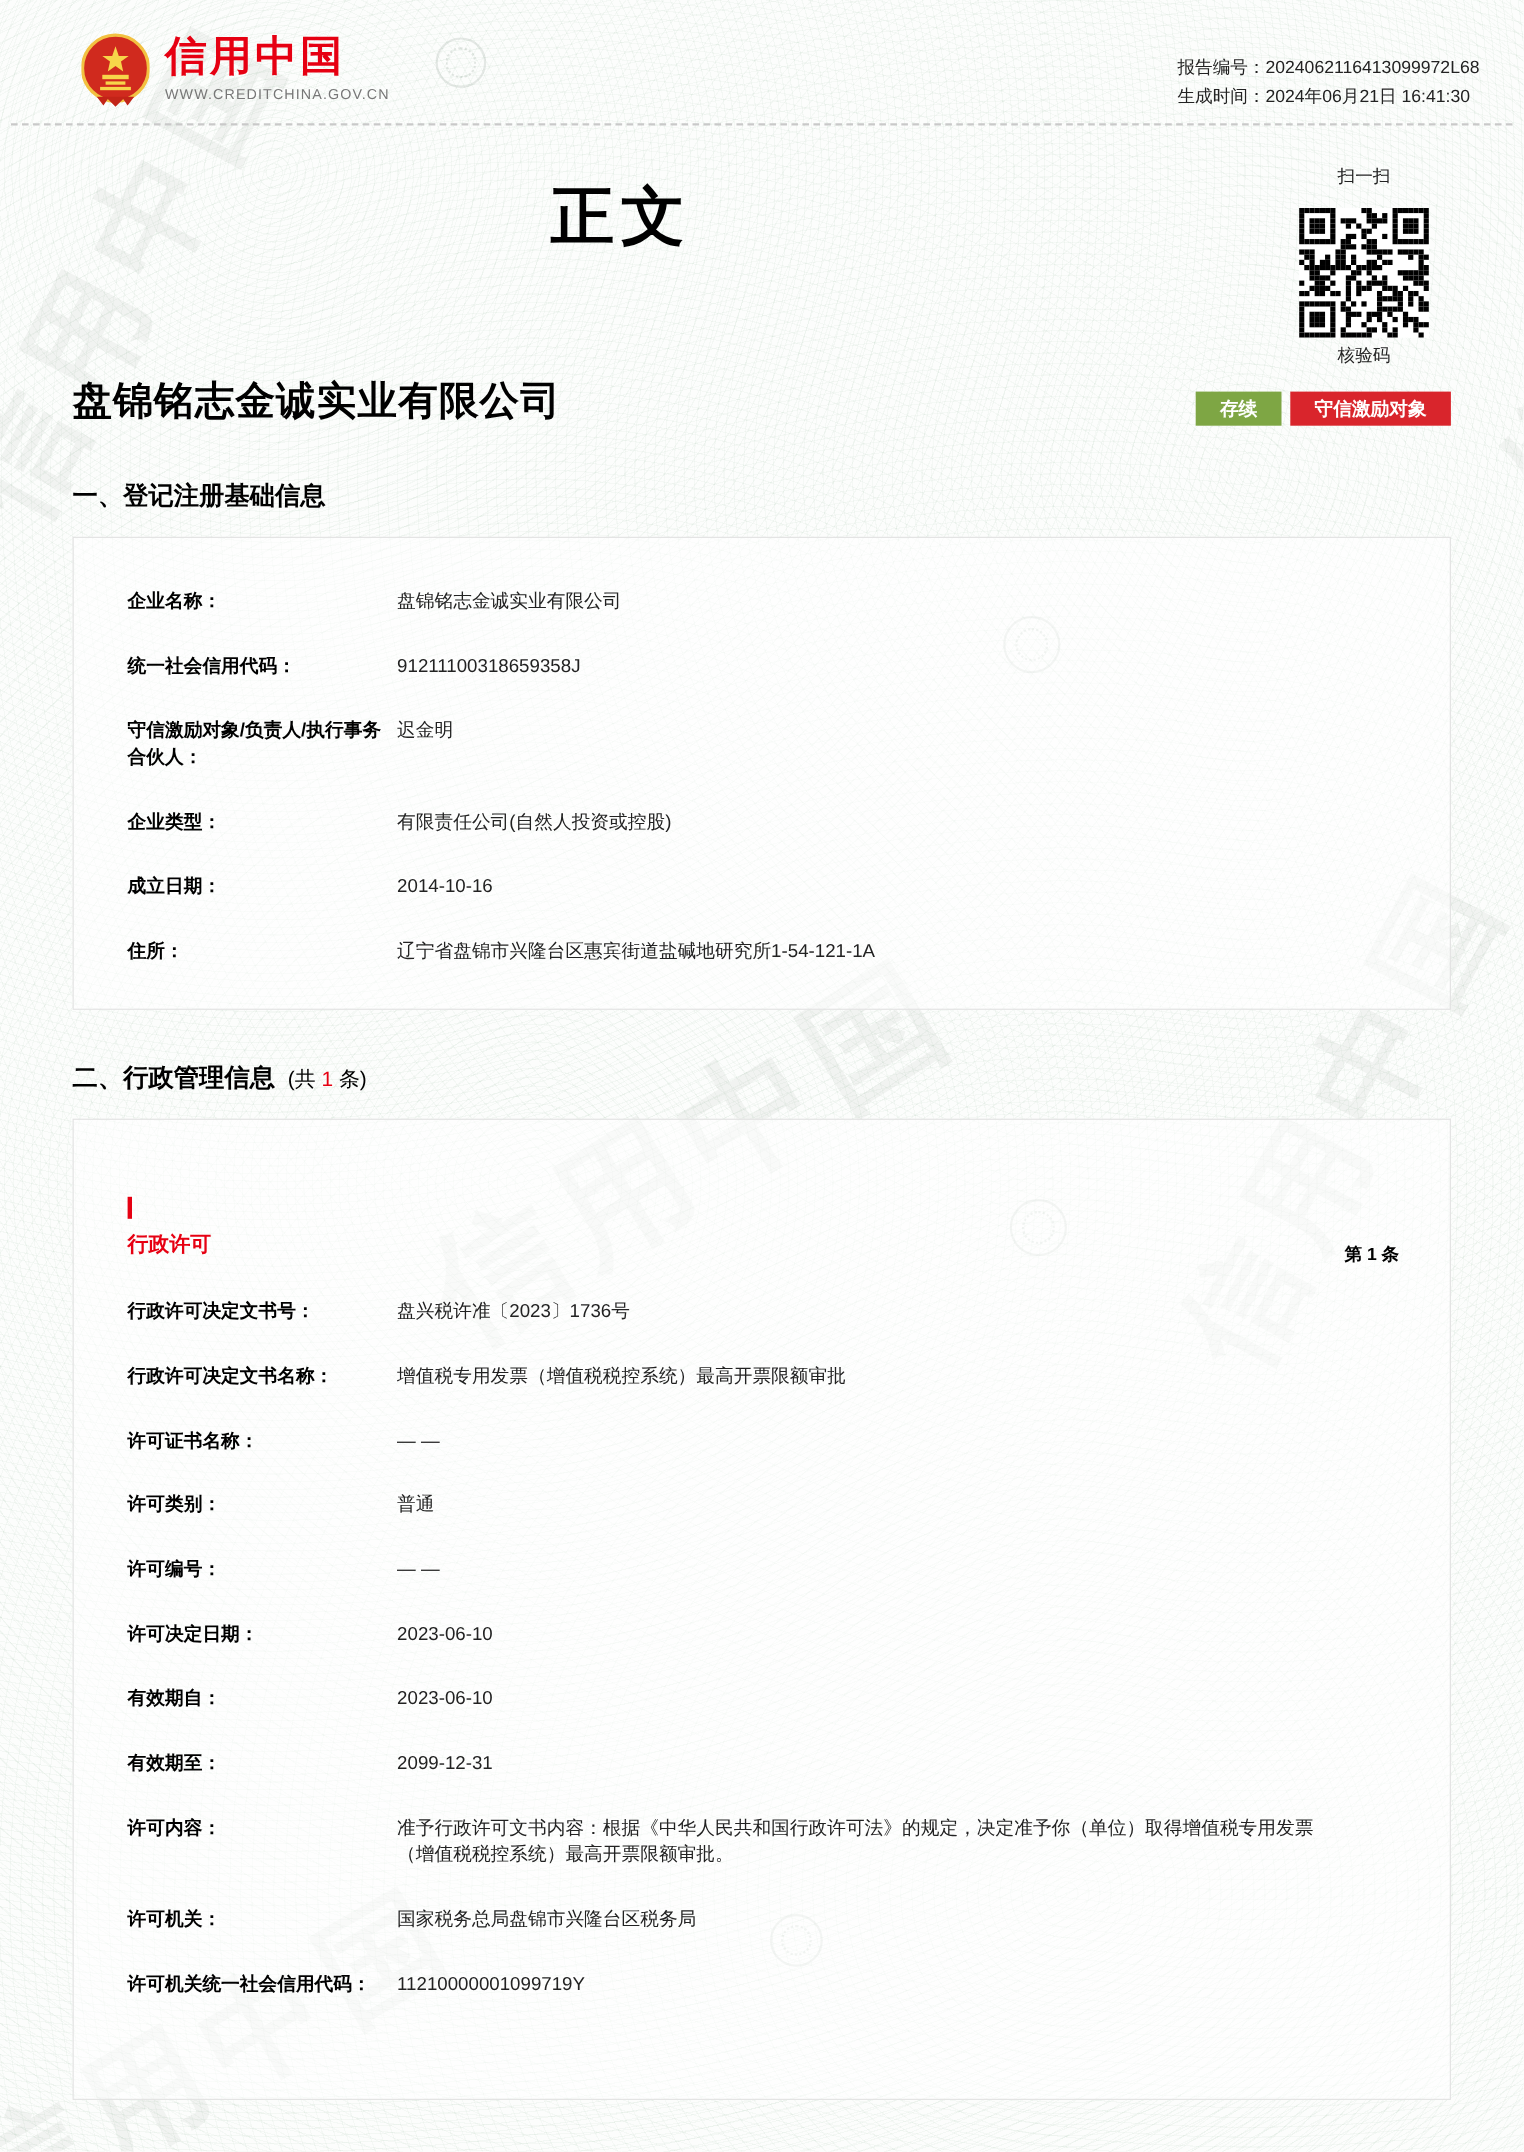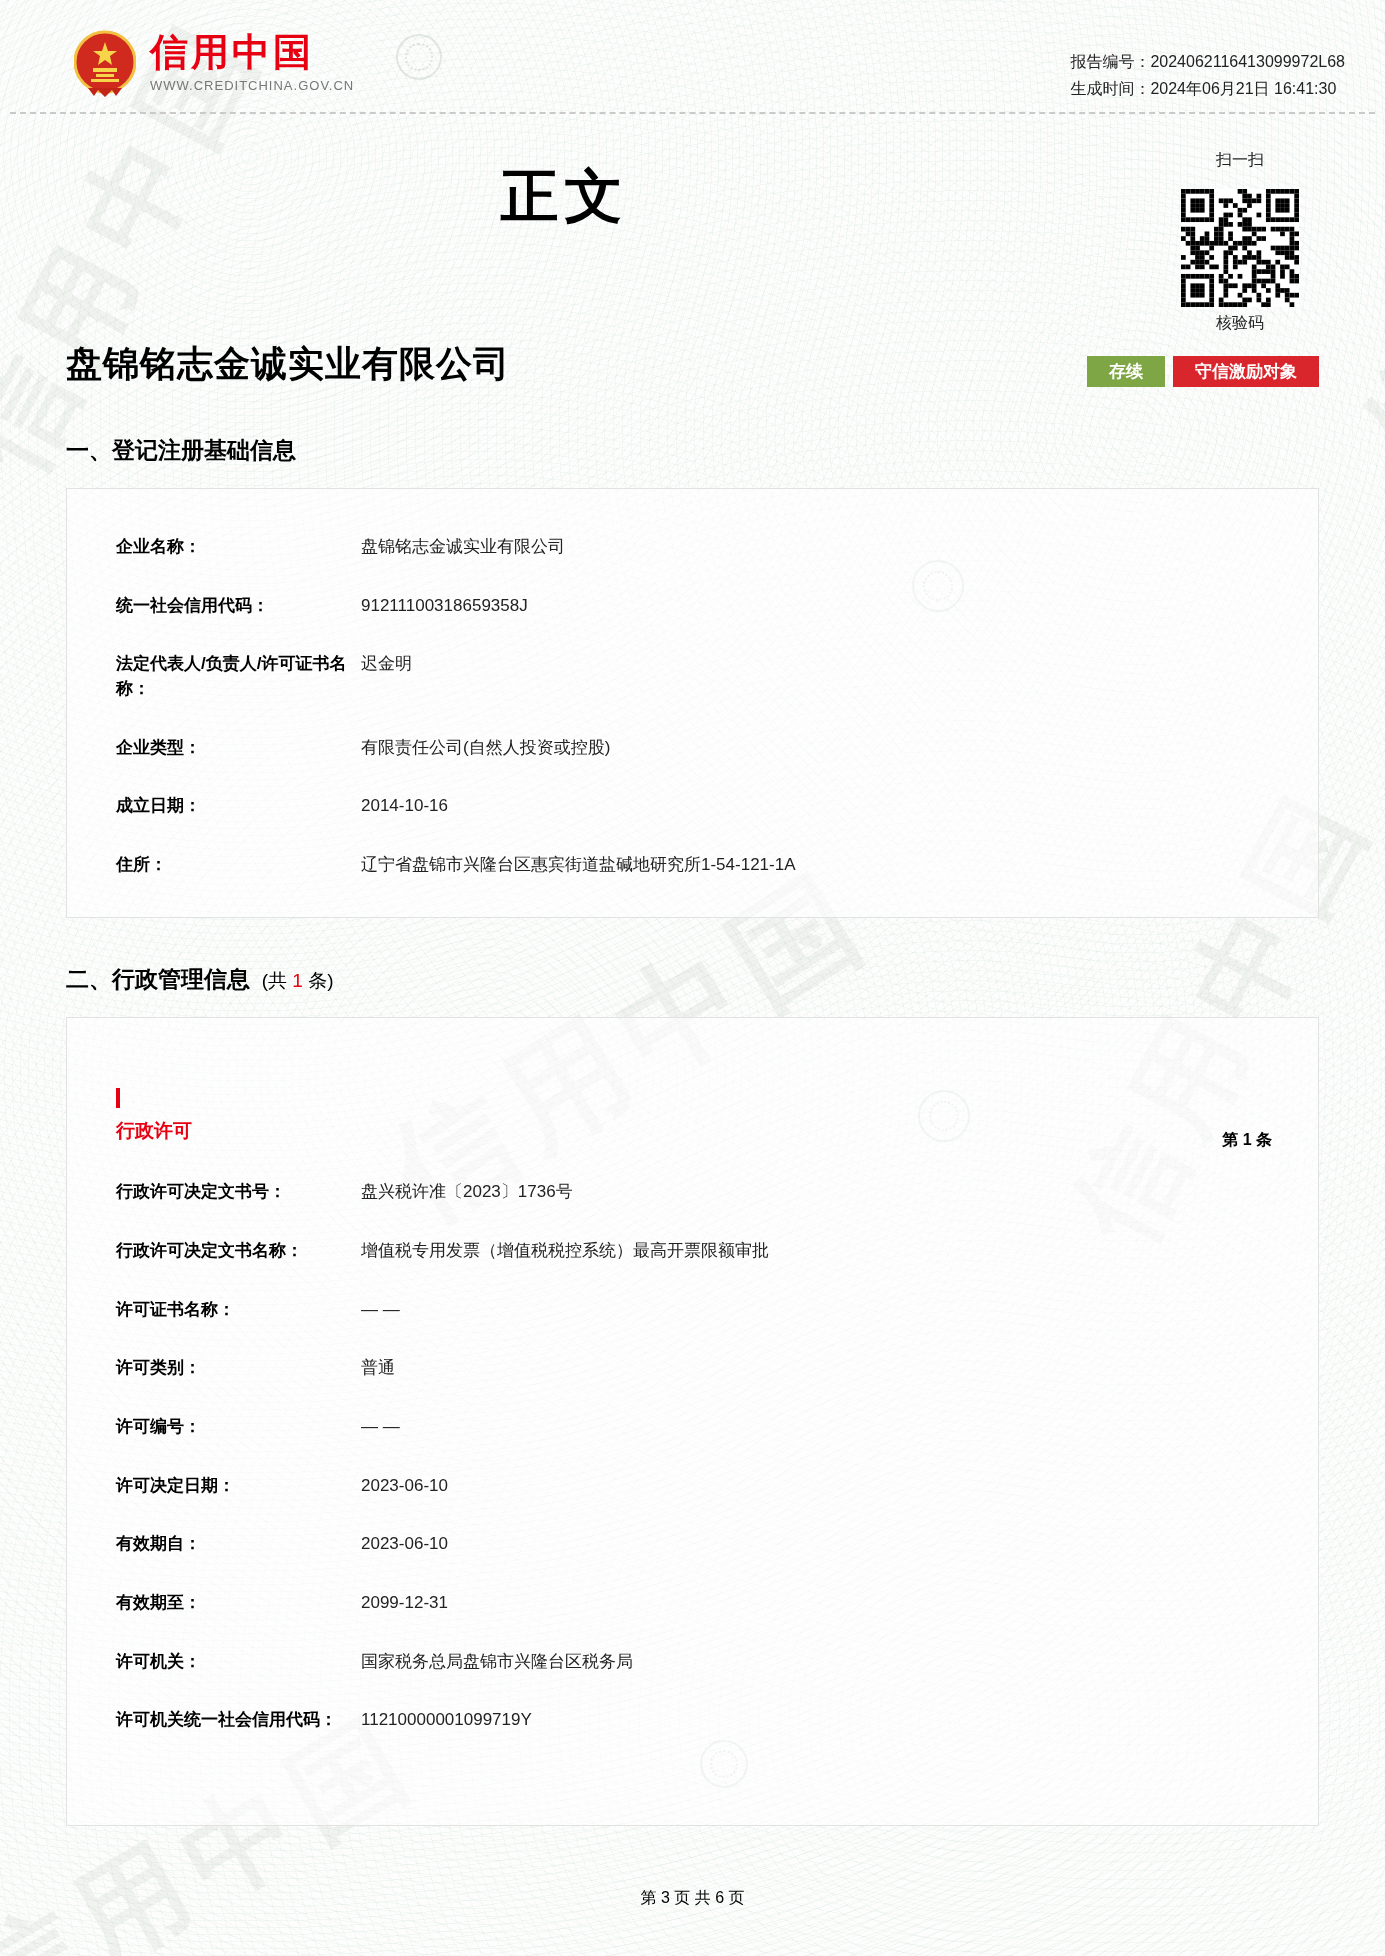--- a/index.html
+++ b/index.html
@@ -463,21 +463,21 @@
     <div class="card-inner">
       <div class="row">
         <span class="lbl">企业名称：</span>
         <span class="val">盘锦铭志金诚实业有限公司</span>
       </div>
       <div class="row">
         <span class="lbl">统一社会信用代码：</span>
         <span class="val">91211100318659358J</span>
       </div>
       <div class="row">
-        <span class="lbl">法定代表人/负责人/许可证书名称：</span>
+        <span class="lbl">守信激励对象/负责人/执行事务合伙人：</span>
         <span class="val">迟金明</span>
       </div>
       <div class="row">
         <span class="lbl">企业类型：</span>
         <span class="val">有限责任公司(自然人投资或控股)</span>
       </div>
       <div class="row">
         <span class="lbl">成立日期：</span>
         <span class="val">2014-10-16</span>
       </div>
@@ -526,20 +526,24 @@
       </div>
       <div class="row">
         <span class="lbl">有效期自：</span>
         <span class="val">2023-06-10</span>
       </div>
       <div class="row">
         <span class="lbl">有效期至：</span>
         <span class="val">2099-12-31</span>
       </div>
       <div class="row">
+        <span class="lbl">许可内容：</span>
+        <span class="val">准予行政许可文书内容：根据《中华人民共和国行政许可法》的规定，决定准予你（单位）取得增值税专用发票（增值税税控系统）最高开票限额审批。</span>
+      </div>
+      <div class="row">
         <span class="lbl">许可机关：</span>
         <span class="val">国家税务总局盘锦市兴隆台区税务局</span>
       </div>
       <div class="row">
         <span class="lbl">许可机关统一社会信用代码：</span>
         <span class="val">11210000001099719Y</span>
       </div>
     </div>
   </div>
 

